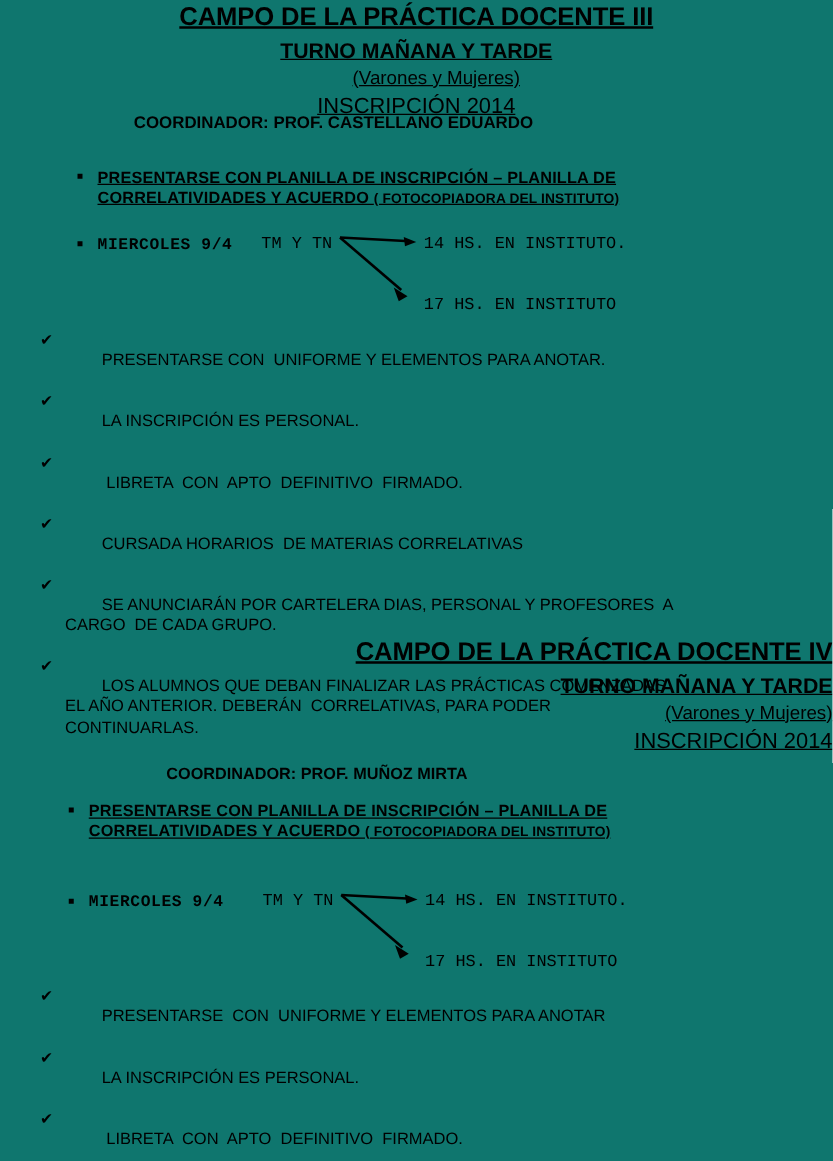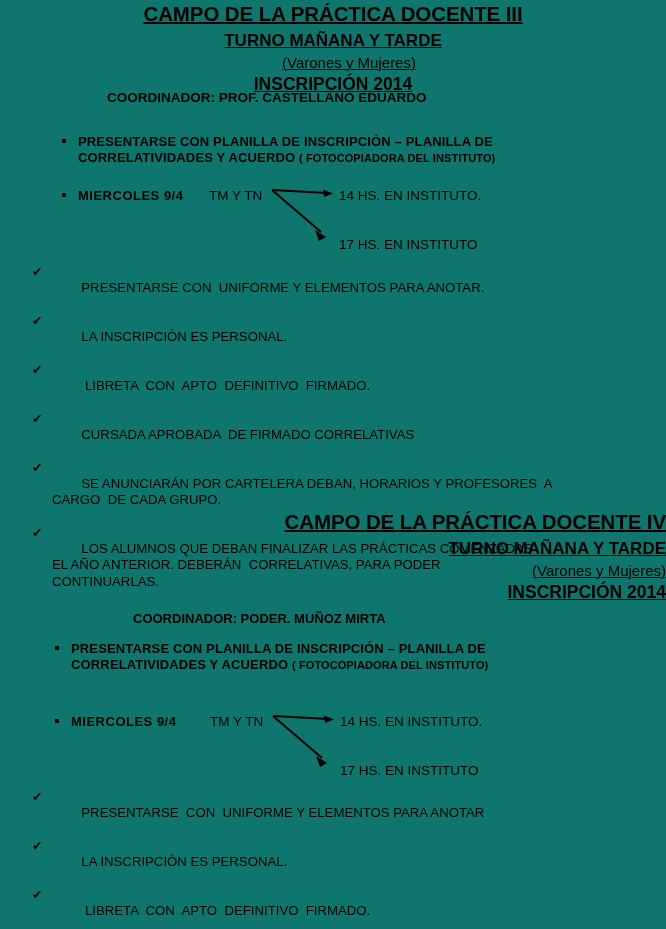--- a/index.html
+++ b/index.html
@@ -52,21 +52,21 @@
     line-height: 1.0;
     white-space: nowrap;
   }
   .subtitle-light .u {
     text-decoration: underline;
     text-underline-offset: 1px;
     margin-left: 32px;
   }
   .inscription {
     font-size: 17.5px;
-    font-weight: bold;
+    font-weight: normal;
     line-height: 1.0;
     white-space: nowrap;
   }
   .inscription .u {
     text-decoration: underline;
     text-underline-offset: 1px;
   }
 
   
   .coordinator {
@@ -90,32 +90,34 @@
     left: 0;
     top: 5px;
     width: 4px;
     height: 4px;
     background: #000;
   }
   .sq-text {
     display: block;
     padding-left: 16px;
     letter-spacing: 0.15px;
+    text-decoration: underline;
   }
   .paren-small {
     font-size: 11px;
     font-weight: bold;
     letter-spacing: 0.1px;
   }
 
   
   .sched-row {
     position: relative;
     font-size: 13px;
     line-height: 15.5px;
+    font-family: Liberation Mono, monospace;
   }
   .sched-day {
     position: absolute;
     left: 16px;
     top: 0;
     font-weight: bold;
     letter-spacing: 0.5px;
     white-space: nowrap;
   }
   .sched-shift {
@@ -194,45 +196,45 @@
       <div class="check-item">
         <span class="check-mark">✔</span><span>PRESENTARSE CON  UNIFORME Y ELEMENTOS PARA ANOTAR.</span>
       </div>
       <div class="check-item">
         <span class="check-mark">✔</span><span>LA INSCRIPCIÓN ES PERSONAL.</span>
       </div>
       <div class="check-item">
         <span class="check-mark">✔</span><span> LIBRETA  CON  APTO  DEFINITIVO  FIRMADO.</span>
       </div>
       <div class="check-item">
-        <span class="check-mark">✔</span><span>CURSADA APROBADA  DE FIRMADO CORRELATIVAS</span>
-      </div>
-      <div class="check-item">
-        <span class="check-mark">✔</span><span>SE ANUNCIARÁN POR CARTELERA DEBAN, HORARIOS Y PROFESORES  A
+        <span class="check-mark">✔</span><span>CURSADA HORARIOS  DE MATERIAS CORRELATIVAS</span>
+      </div>
+      <div class="check-item">
+        <span class="check-mark">✔</span><span>SE ANUNCIARÁN POR CARTELERA DIAS, PERSONAL Y PROFESORES  A
 CARGO  DE CADA GRUPO.</span>
       </div>
       <div class="check-item">
         <span class="check-mark">✔</span><span>LOS ALUMNOS QUE DEBAN FINALIZAR LAS PRÁCTICAS COMENZADAS
 EL AÑO ANTERIOR. DEBERÁN  CORRELATIVAS, PARA PODER
 CONTINUARLAS.</span>
       </div>
     </div>
 
   </div>
 
   <div>
 
     <div class="title-block" style="position:absolute; left:0; top:512px; width:666px;text-align:right;">
       <div class="doc-title"><span class="u">CAMPO DE LA PRÁCTICA DOCENTE IV</span></div>
       <div class="subtitle" style="margin-top:7px;"><span class="u">TURNO MAÑANA Y TARDE</span></div>
       <div class="subtitle-light" style="margin-top:6px;"><span class="u">(Varones y Mujeres)</span></div>
       <div class="inscription" style="margin-top:6px;"><span class="u">INSCRIPCIÓN  2014</span></div>
     </div>
 
-    <div class="coordinator bold" style="position:absolute; left:133px; top:611px;">COORDINADOR:   PODER. MUÑOZ MIRTA</div>
+    <div class="coordinator bold" style="position:absolute; left:133px; top:611px;">COORDINADOR:   PROF. MUÑOZ MIRTA</div>
 
     <div class="sq-item" style="position:absolute; left:55px; top:641px; width:520px;">
       <span class="sq-bullet"></span>
       <span class="sq-text"><span>PRESENTARSE CON PLANILLA DE  INSCRIPCIÓN – PLANILLA DE</span><br><span>CORRELATIVIDADES  Y ACUERDO </span><span class="paren-small">( FOTOCOPIADORA DEL INSTITUTO)</span></span>
     </div>
 
     <div class="sched-row" style="position:absolute; left:55px; top:714px; width:520px; height:70px;">
       <span class="sq-bullet"></span>
       <span class="sched-day">MIERCOLES  9/4</span>
       <span class="sched-shift" style="left:155px;">TM Y TN</span>

